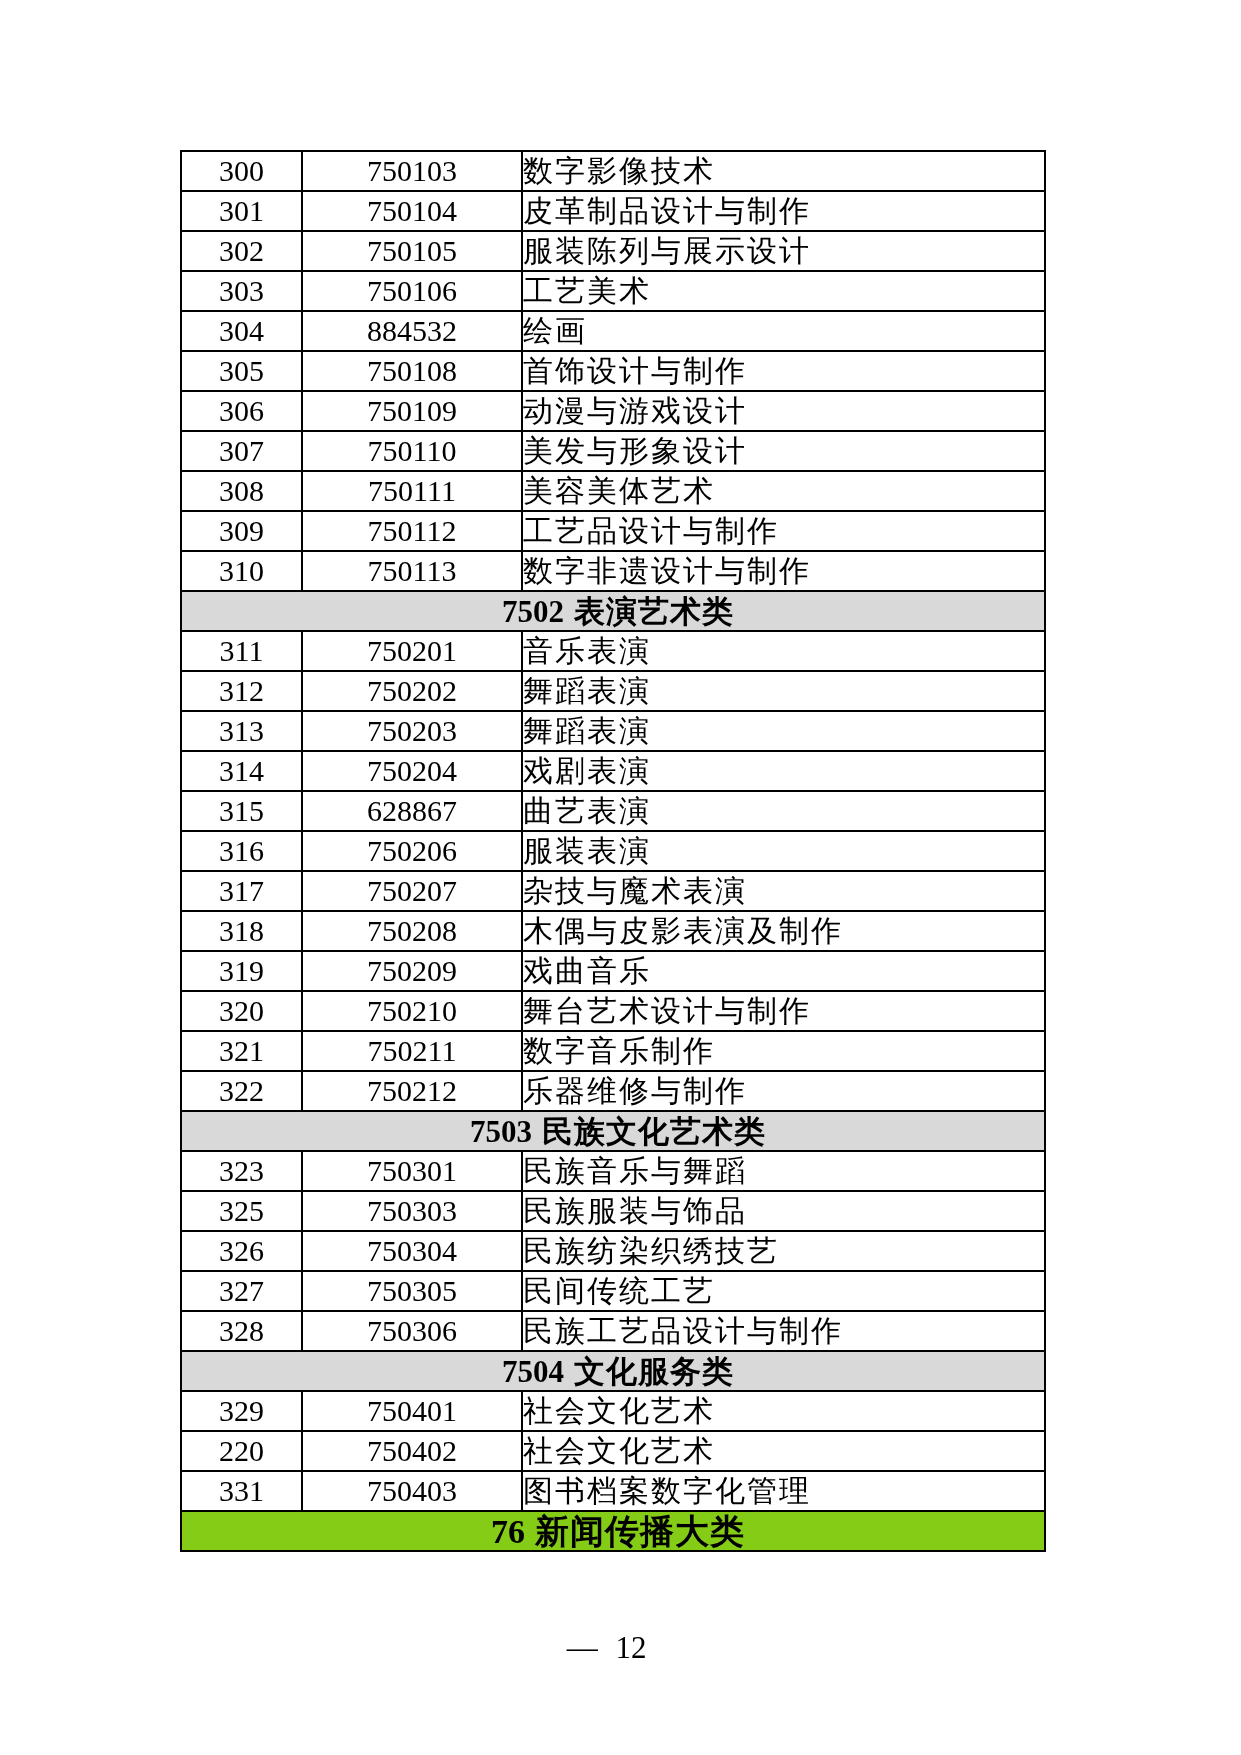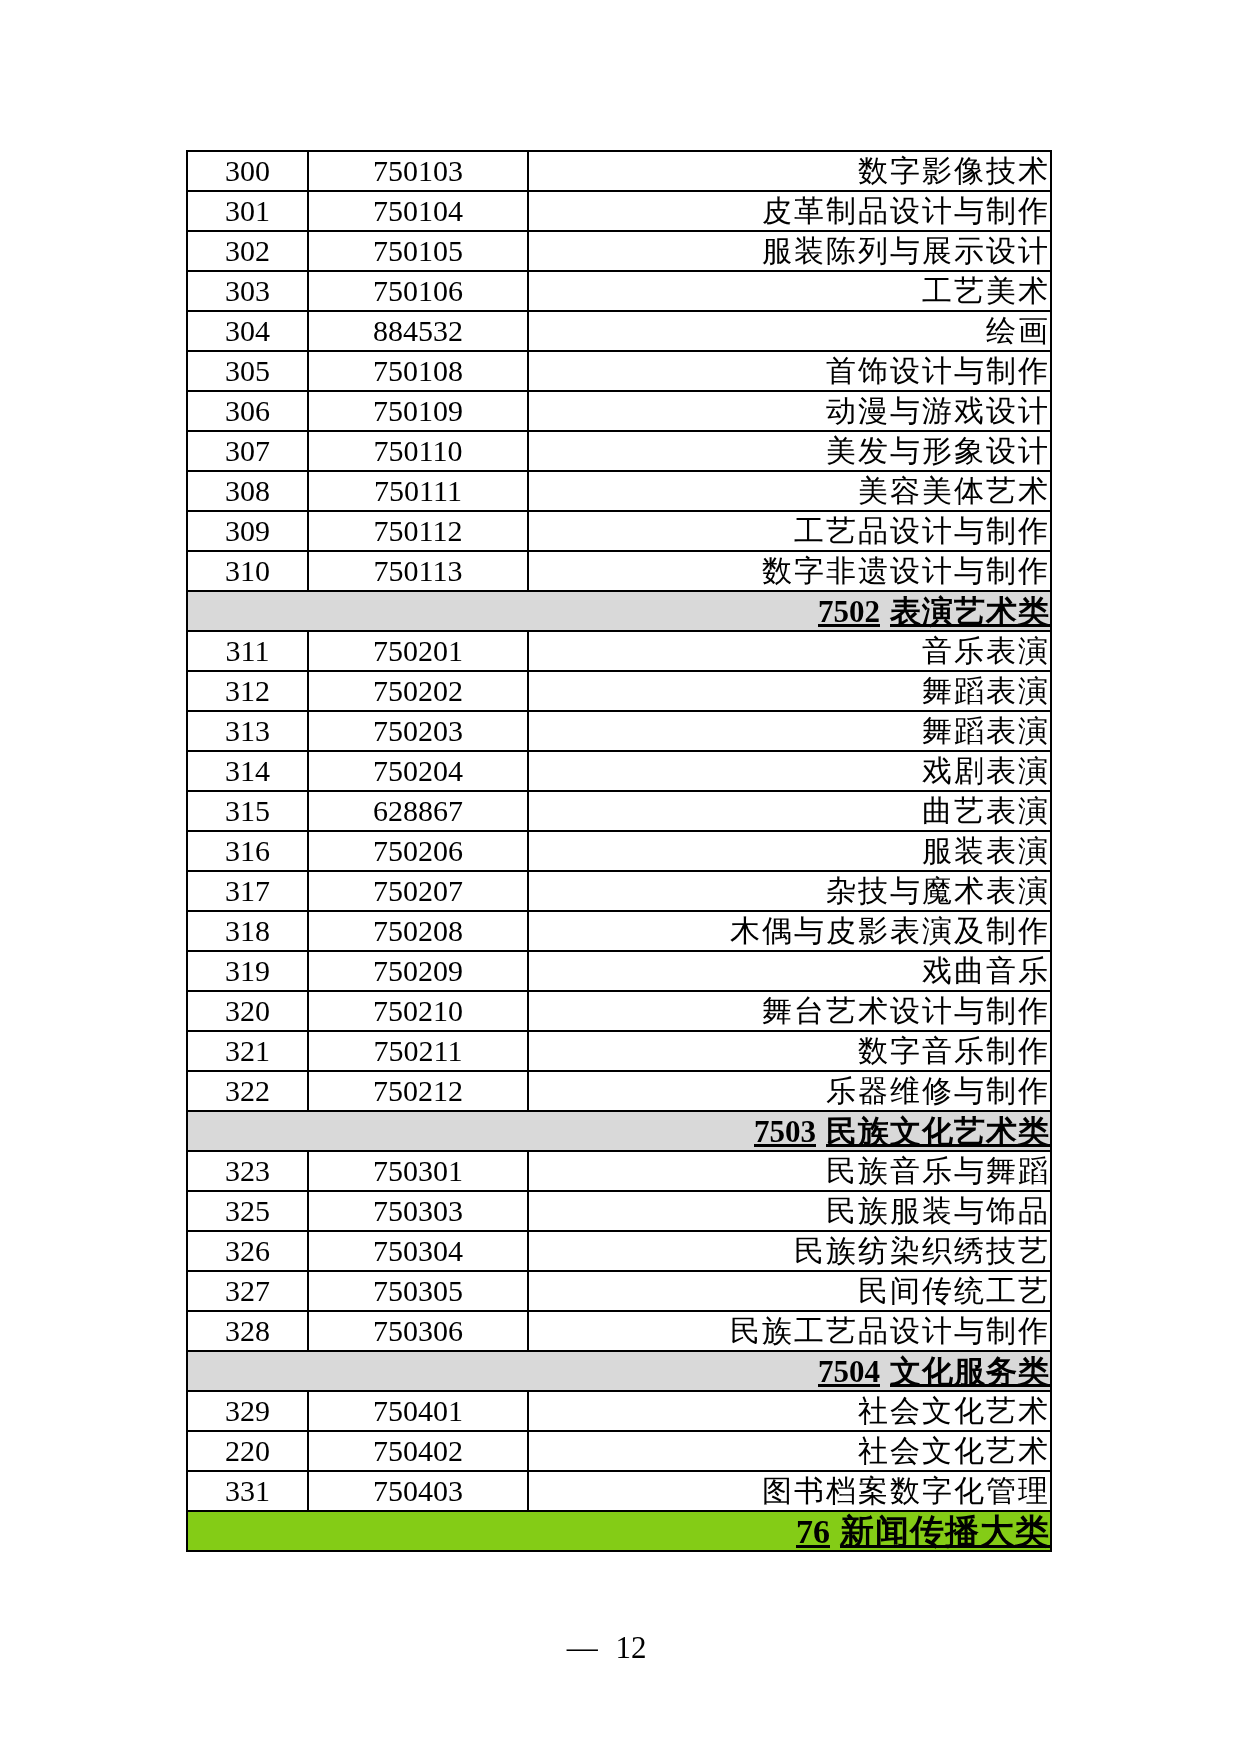--- a/index.html
+++ b/index.html
@@ -7,21 +7,21 @@
     position: relative;
     width: 1241px;
     height: 1755px;
     background: #ffffff;
     overflow: hidden;
     font-family: "Liberation Serif", "DejaVu Serif", serif;
     color: #000000;
   }
   table.majors {
     position: absolute;
-    left: 186px;
+    left: 180px;
     top: 150px;
     width: 864px;
     border-collapse: collapse;
     table-layout: fixed;
     padding-left: 24px;
   }
   col.c1 { width: 121px; }
   col.c2 { width: 220px; }
   col.c3 { width: 523px; }
   table.majors td {
@@ -29,29 +29,28 @@
     height: 38px;
     padding: 0;
     font-size: 30px;
     line-height: 1;
     vertical-align: middle;
     white-space: nowrap;
     overflow: hidden;
   }
   td.no, td.code { text-align: center; }
   td.name {
-    text-align: right;
+    text-align: left;
     padding-left: 12px;
     letter-spacing: 2px;
   }
   tr.section td {
     font-weight: bold;
-    text-align: right;
+    text-align: center;
     padding-left: 10px;
-    text-decoration: underline;
   }
   tr.section .sec-code { margin-right: 10px; }
   tr.section.sub td {
     background: #d9d9d9;
     font-size: 31px;
   }
   tr.section.sub .sec-label { letter-spacing: 1px; }
   tr.section.major td {
     background: #84cc16;
     font-size: 34px;

